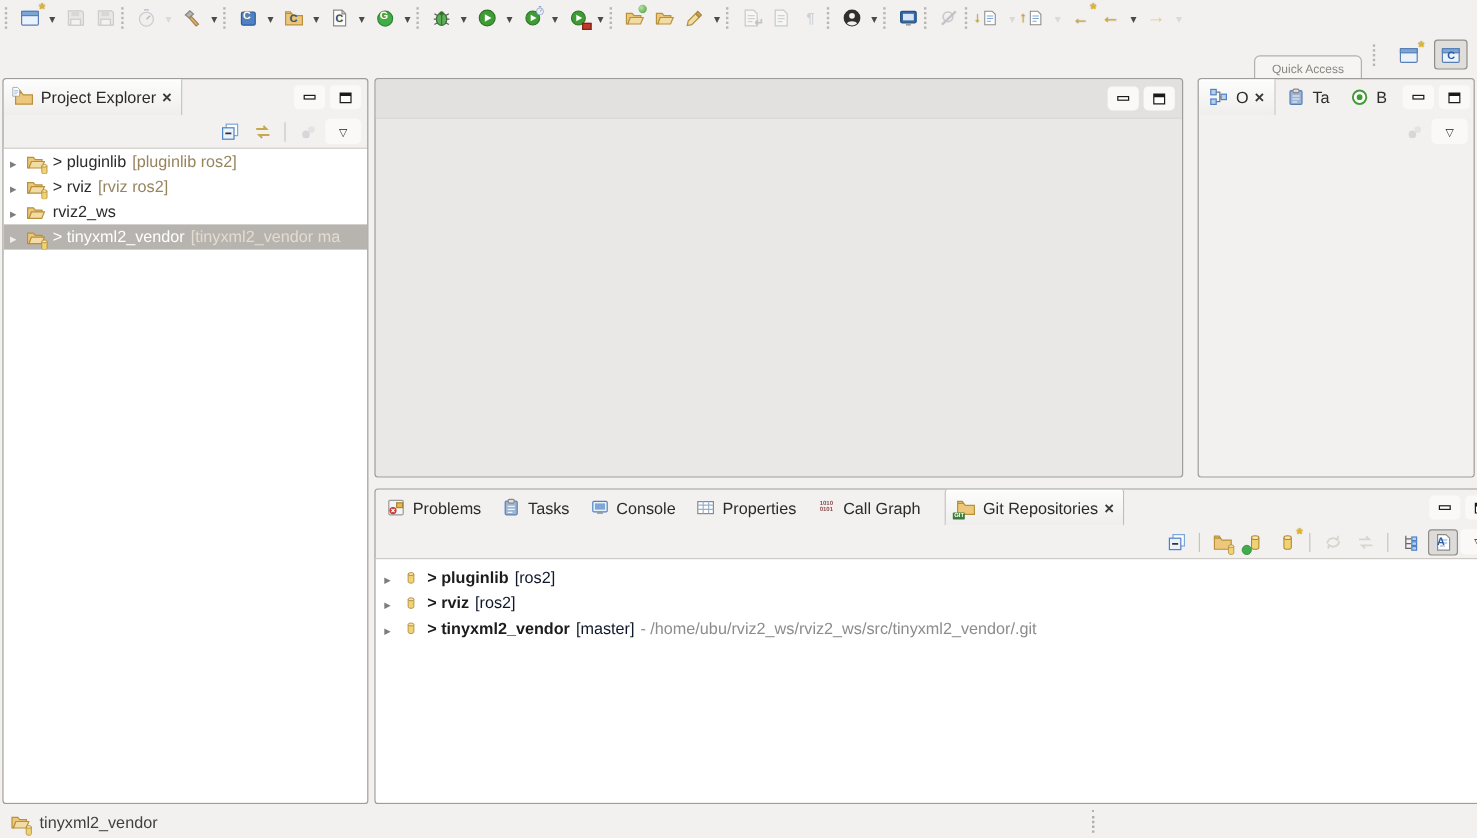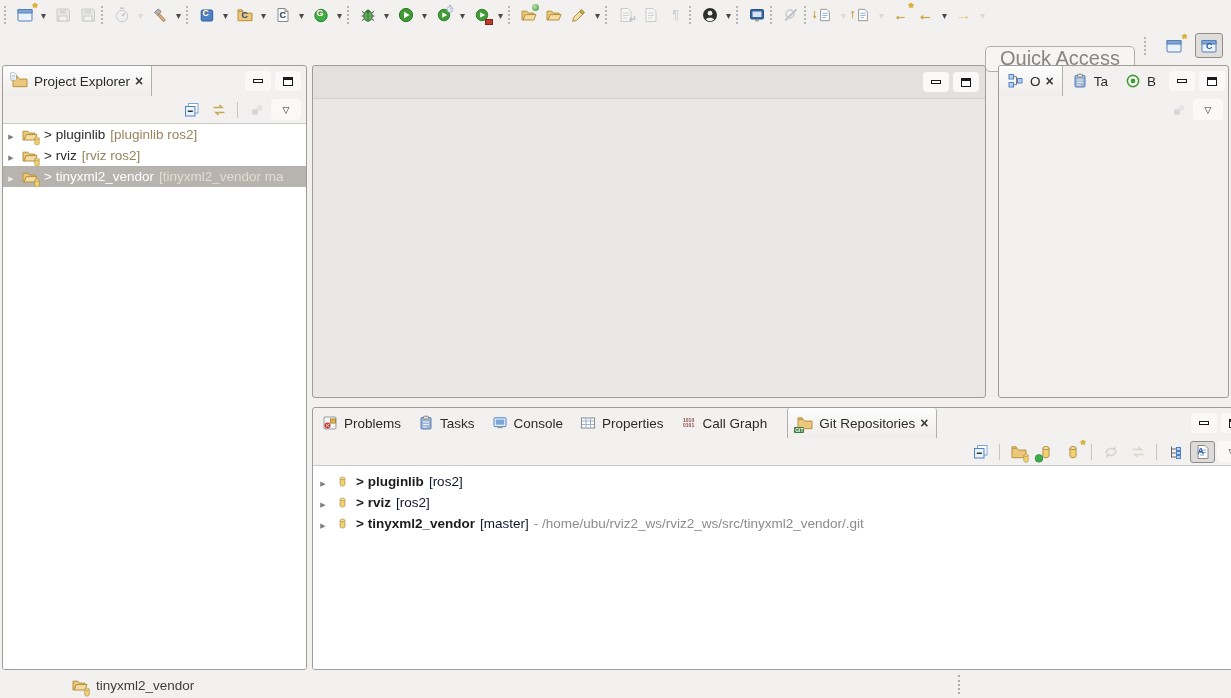--- a/index.html
+++ b/index.html
@@ -31,21 +31,21 @@
   .arrow.lite { color:#e7cc88; text-shadow:none; }
 
   
   .main-toolbar { height:29px; display:flex; align-items:center; padding-left:2px; }
   .grip { width:5px; height:18px; border-left:2px dotted #b8b6b2; margin:0 4px 0 2px; flex:none; }
   .tb-btn { height:23px; min-width:23px; padding:0 2px; display:flex; align-items:center; justify-content:center; border-radius:3px; position:relative; }
   .tb-group { display:flex; align-items:center; gap:2px; }
 
   
   .row2 { height:33px; display:flex; align-items:center; justify-content:flex-end; padding-right:8px; gap:7px; }
-  .quick-access { height:26px; padding:0 14px; border:1px solid #b3aeaa; border-radius:5px; background:#f6f5f4; color:#8a8580; font-size:20px; display:flex; align-items:center;margin-top:26px; }
+  .quick-access { height:26px; padding:0 14px; border:1px solid #b3aeaa; border-radius:5px; background:#f6f5f4; color:#8a8580; font-size:10px; display:flex; align-items:center;margin-top:26px; }
   .persp-btn { width:28px; height:25px; display:flex; align-items:center; justify-content:center; border-radius:3px; position:relative; }
   .persp-btn.pressed { background:#e0deda; border:1px solid #908d89; }
 
   
   .panel { position:absolute; background:#f2f1f0; border:1px solid #a09d99; border-radius:3px; overflow:hidden; }
   #explorer { left:2px;  top:65px;  width:305px; height:605px; }
   #editor   { left:312px; top:65px; width:674px; height:333px; background:#e9e8e6; }
   #outline  { left:998px; top:65px; width:231px; height:333px; }
   #bottom   { left:312px; top:407px; width:941px; height:263px; }
 
@@ -82,21 +82,21 @@
   
   .ed-strip { height:33px; background:#e2e1df; border-bottom:1px solid #d2d1cf; border-radius:3px 3px 0 0; display:flex; align-items:center; justify-content:flex-end; padding:0 6px; gap:4px; }
 
   
   #outline .msg { padding:8px 5px; color:#5f5f5f; }
 
   
   #bottom .tab.active { border-left:1px solid #b3b0ac; border-top-left-radius:3px; border-top-right-radius:3px;margin-left:12px; }
 
   
-  .statusbar { position:absolute; left:0; right:0; bottom:0; height:26px; display:flex; align-items:center; gap:7px; padding-left:23px; color:#3f3f3f;margin-left:48px; }
+  .statusbar { position:absolute; left:0; right:0; bottom:0; height:26px; display:flex; align-items:center; gap:7px; padding-left:8px; color:#3f3f3f; }
   .vdots { position:absolute; left:910px; top:3px; height:19px; border-left:2px dotted #b0aeab; }
 
   .hidden-defs { position:absolute; width:0; height:0; overflow:hidden; }
 </style>
 </head>
 <body>
 
 <svg class="hidden-defs" aria-hidden="true">
   <defs>
     <symbol id="sym-window" viewBox="0 0 16 16">
@@ -550,20 +550,29 @@
       <span class="icn">
           <svg class="s16">
             <use href="#sym-folder-open"></use>
           </svg>
           <svg class="dec-br">
             <use href="#sym-cylinder"></use>
           </svg>
         </span>
       <span>&gt; rviz</span>
       <span class="dec">[rviz ros2]</span>
+    </div>
+    <div class="trow">
+      <span class="exp"></span>
+      <span class="icn">
+          <svg class="s16">
+            <use href="#sym-folder-open"></use>
+          </svg>
+        </span>
+      <span>rviz2_ws</span>
     </div>
     <div class="trow selected">
       <span class="exp"></span>
       <span class="icn">
           <svg class="s16">
             <use href="#sym-folder-open"></use>
           </svg>
           <svg class="dec-br">
             <use href="#sym-cylinder"></use>
           </svg>

